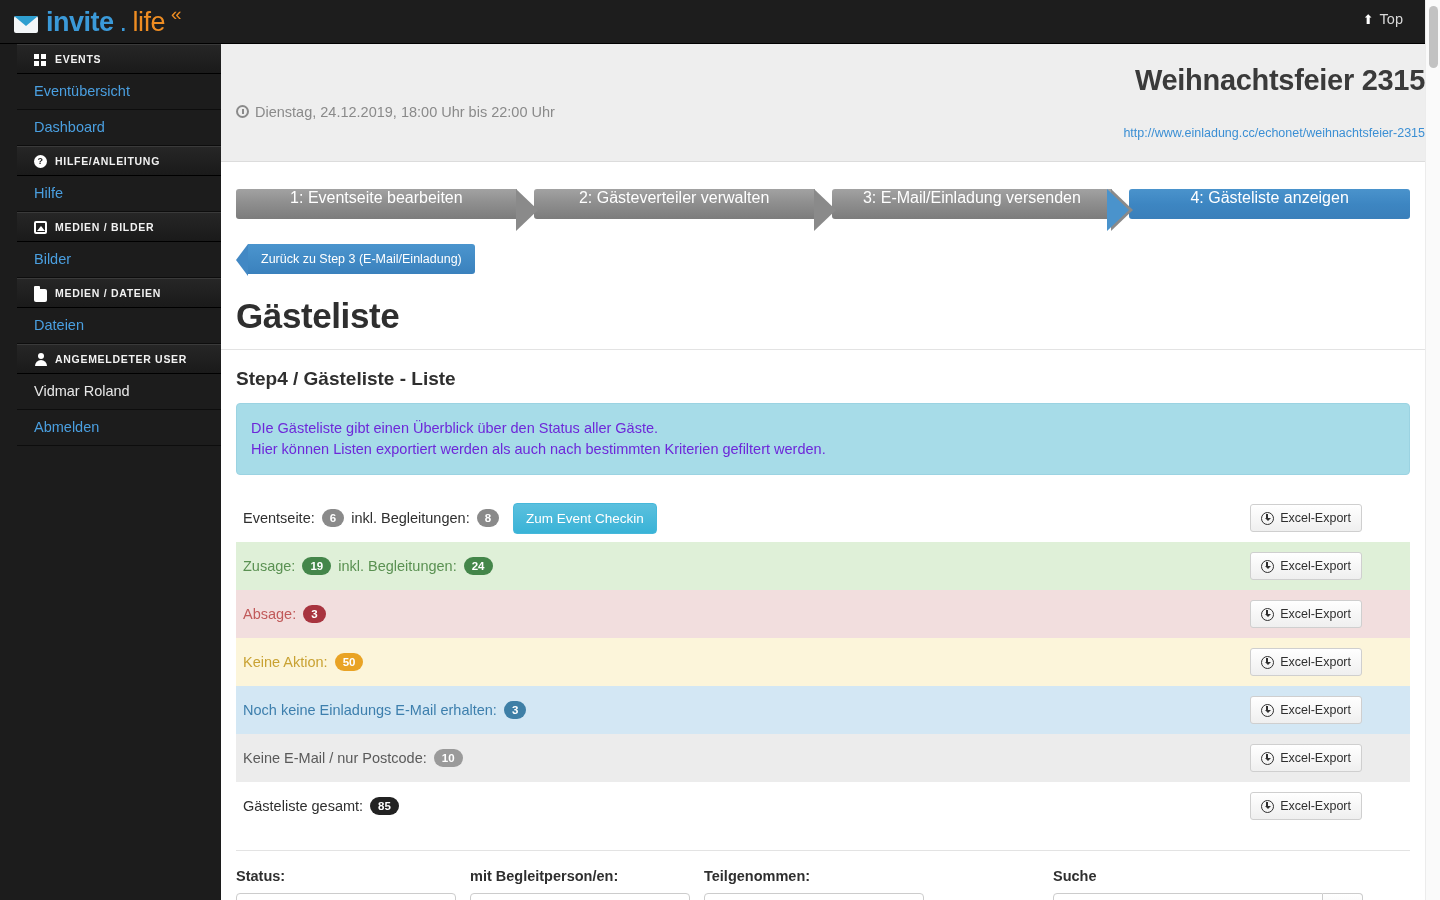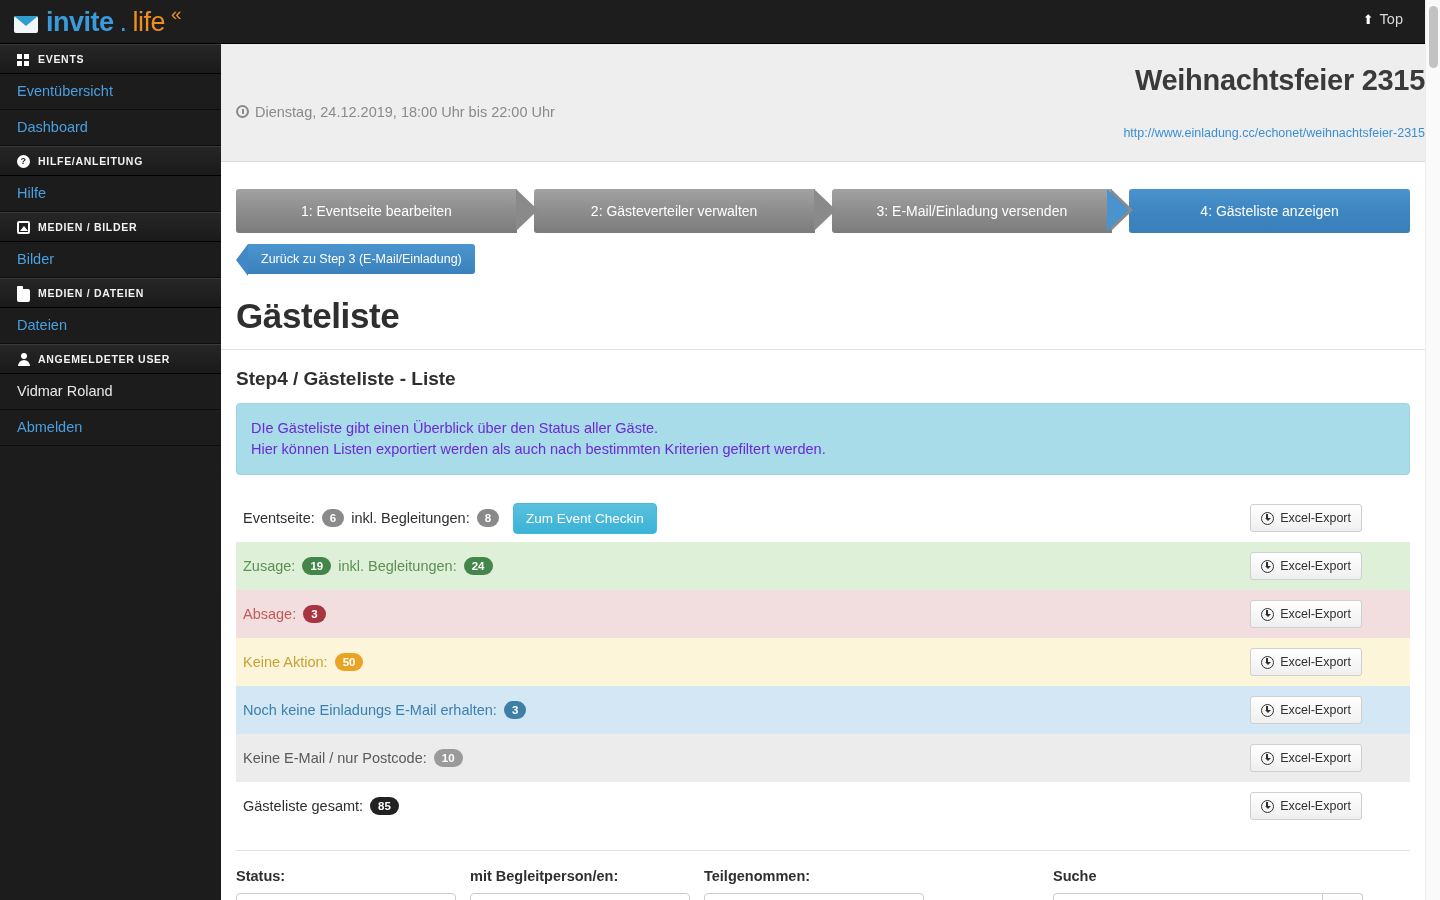--- a/index.html
+++ b/index.html
@@ -49,20 +49,21 @@
     text-decoration: none; cursor: pointer;
   }
   #top-link .arrow-up { font-size: 13px; color: #fff; }
 
   
   #sidebar {
     position: absolute; top: 44px; left: 0;
     width: 221px; height: 856px;
     background: #1c1c1c;
     z-index: 30;
+    padding-left: 17px;
   }
   .nav-head {
     height: 30px; display: flex; align-items: center; gap: 8px;
     padding: 0 0 0 17px;
     background: linear-gradient(#262626, #1a1a1a);
     border-top: 1px solid #3a3a3a;
     border-bottom: 1px solid #000;
     color: #f2f2f2;
     font-size: 10.5px; font-weight: bold; letter-spacing: 0.7px;
     text-transform: uppercase;
@@ -129,23 +130,23 @@
   .clock-ic:after { content:""; position:absolute; left:4px; top:2px; width:2px; height:5px;
       background:#8a8a8a; }
   #event-url {
     font-size: 12.5px; color: #3b8fd4; text-decoration: none; cursor: pointer;
   }
 
   
   #steps-wrap { padding: 27px 15px 0 15px; }
   #steps { display: flex; height: 43px; position: relative; }
   .step {
-    position: relative; flex: 1; height: 44px;
-    display: flex; align-items: center; justify-content: center;
-    color: #fff; font-size: 14px;
+    position: relative; flex: 1; height: 30px;
+    display: flex; align-items: flex-start; justify-content: center;
+    color: #fff; font-size: 16px;
     margin-right: 17px;
     background: linear-gradient(#a2a2a2 0%, #8f8f8f 45%, #7c7c7c 100%);
     border-radius: 3px 0 0 3px;
     cursor: pointer;
   }
   .step:last-child { margin-right: 0; }
   .step .tip {
     position: absolute; right: -21px; top: 0; width: 0; height: 0;
     border-top: 21.5px solid transparent;
     border-bottom: 21.5px solid transparent;

